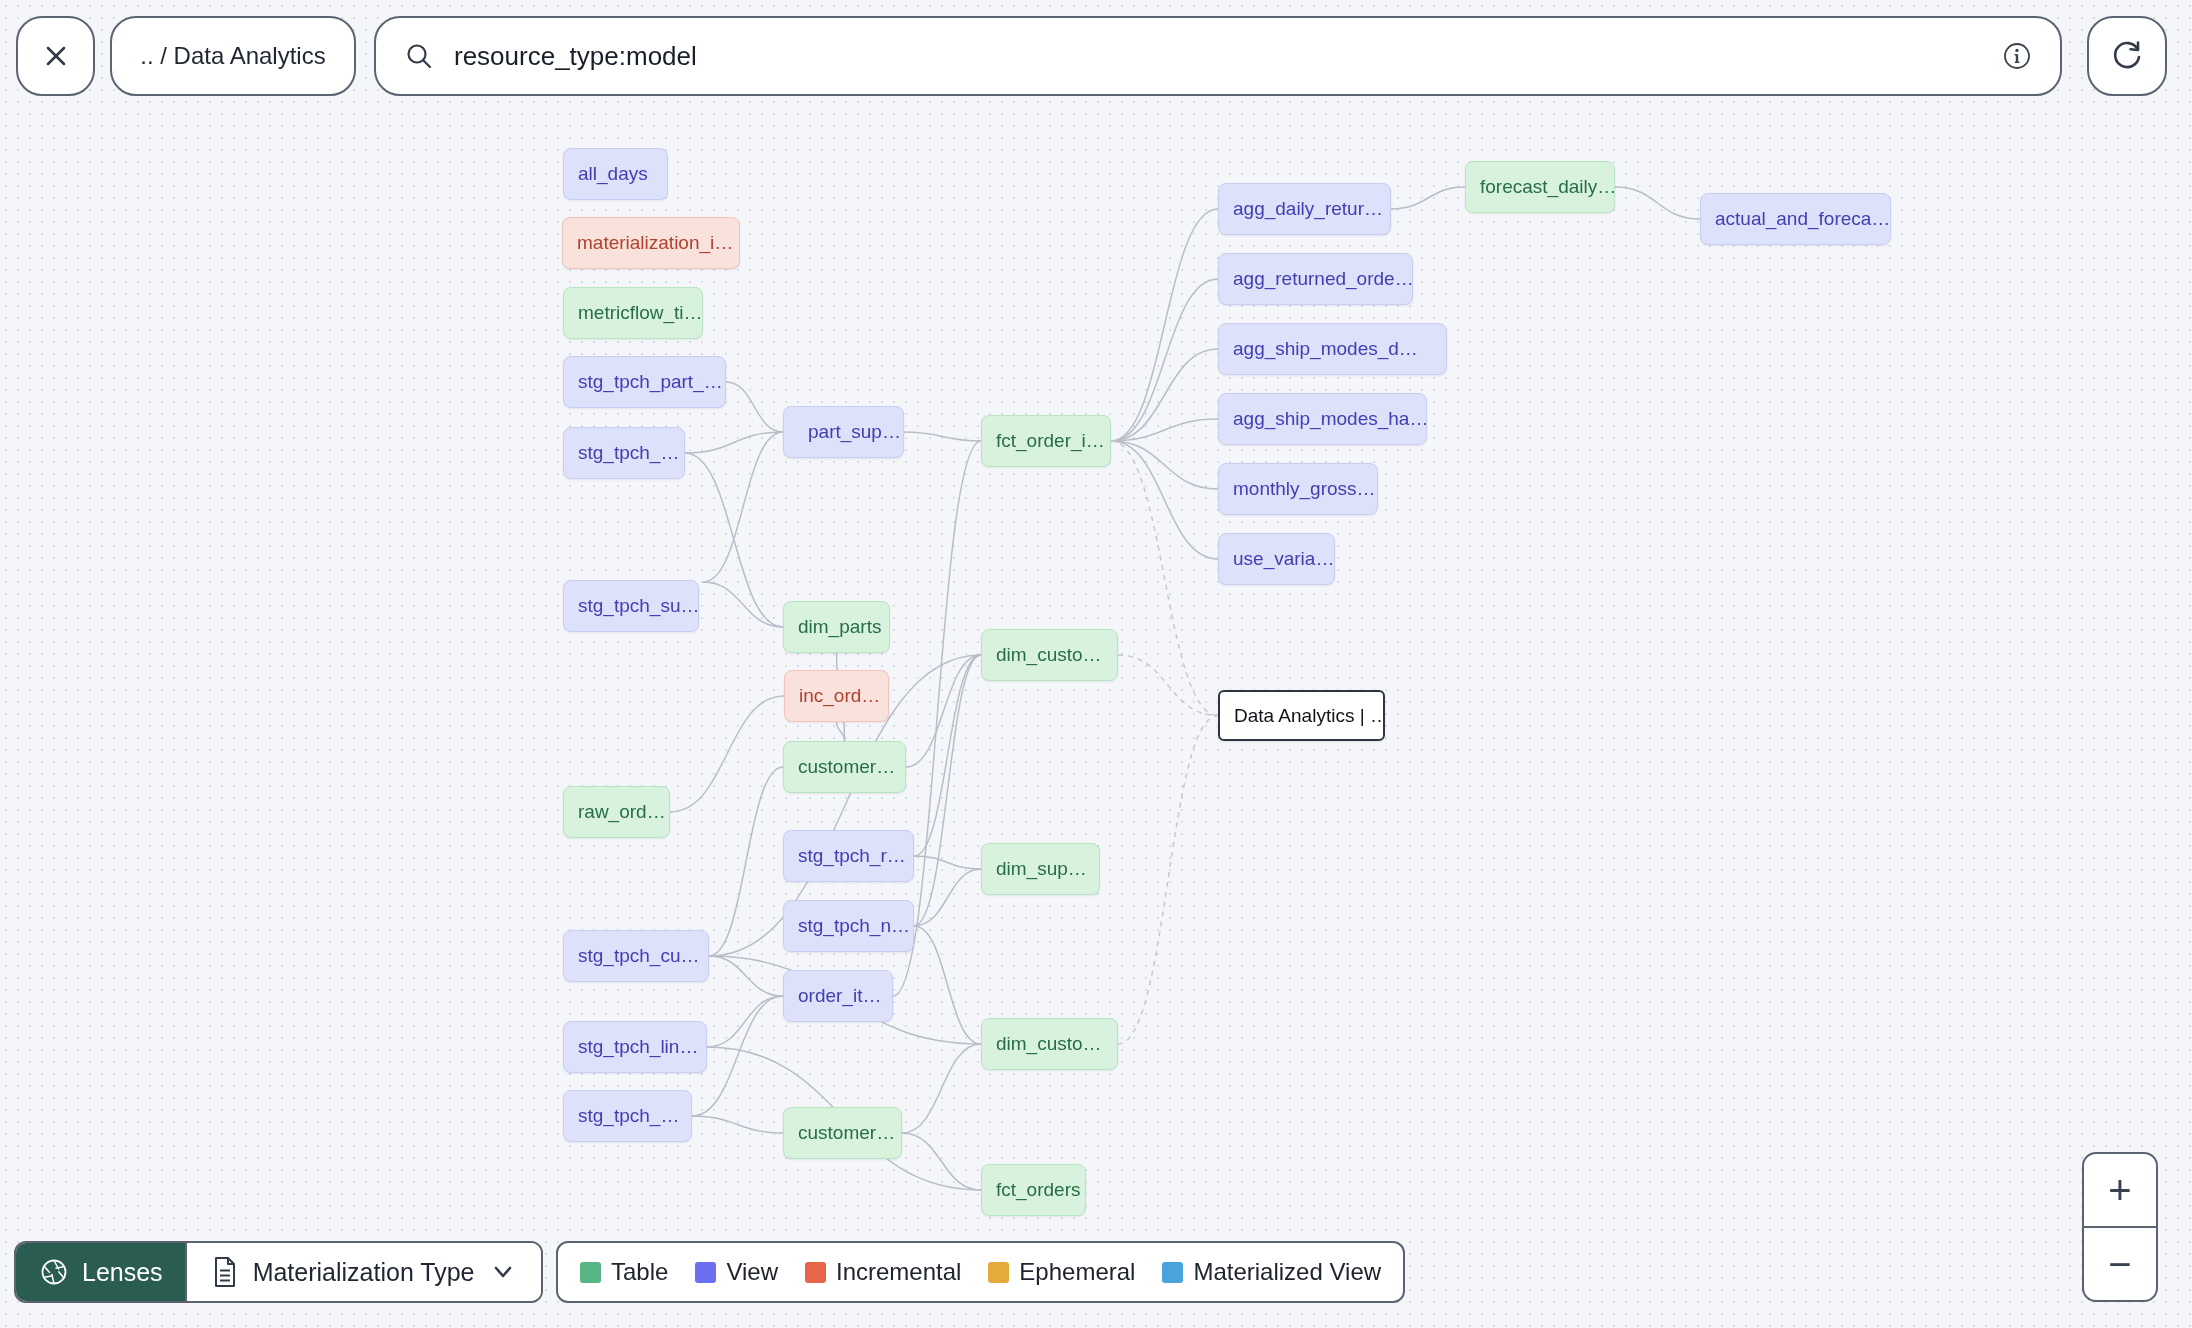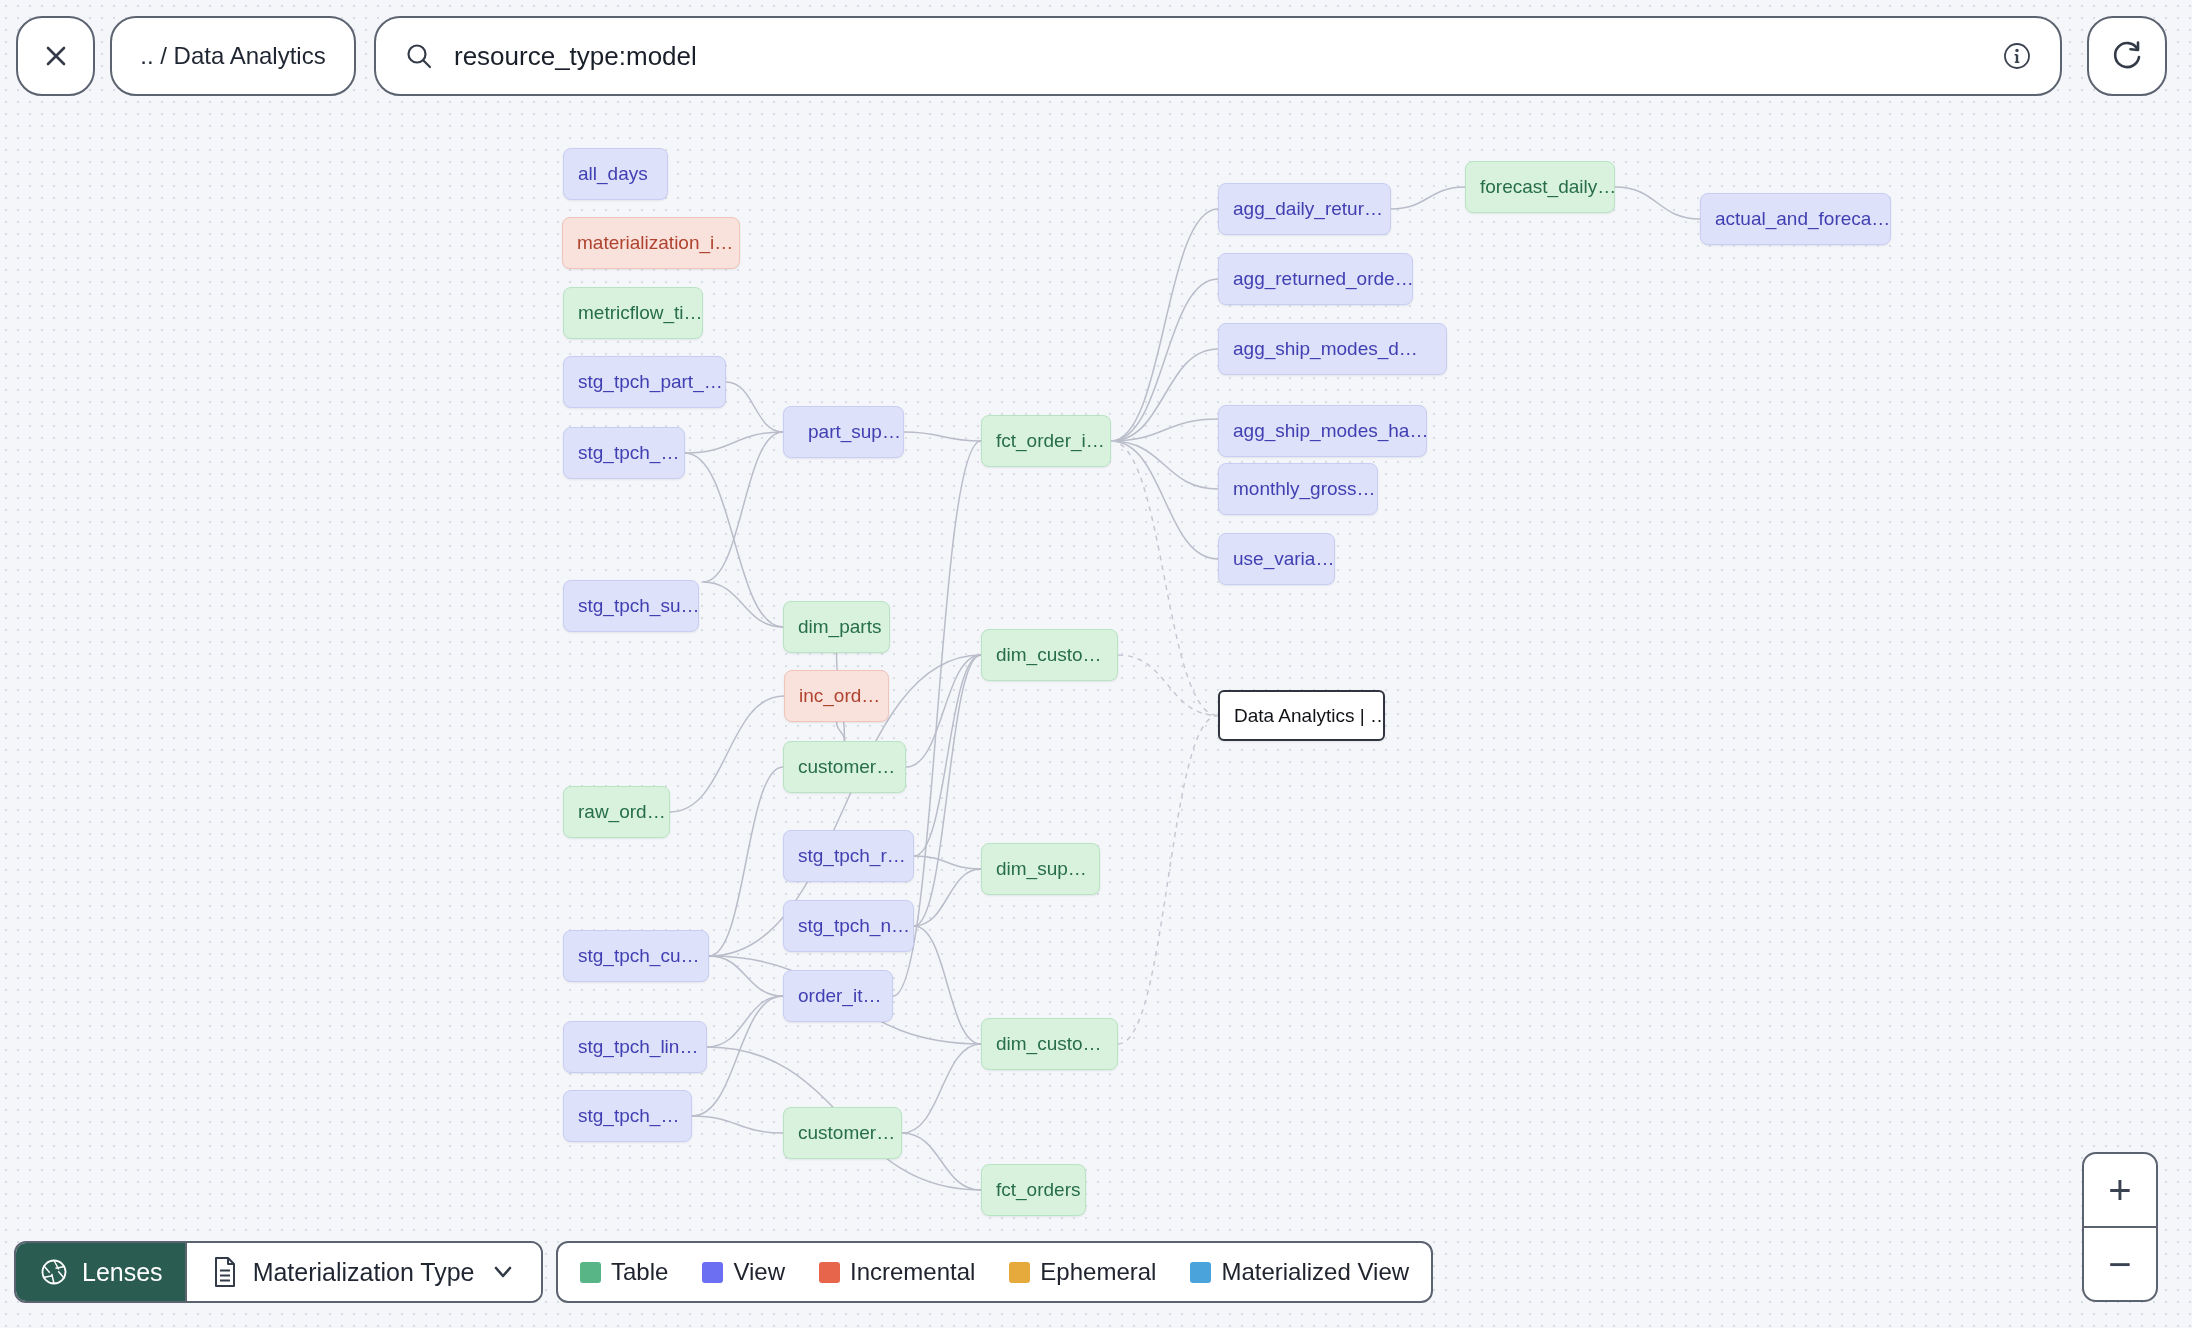--- a/index.html
+++ b/index.html
@@ -34,21 +34,21 @@
   #lenses-group{
     position:absolute;left:14px;top:1241px;height:62px;box-sizing:border-box;
     border:2px solid #5c6370;border-radius:12px;background:#fff;
     display:flex;overflow:hidden;align-items:stretch;
   }
   .lenses-section{background:#2a5c52;color:#ffffff;display:flex;align-items:center;gap:12px;padding:0 22px;font-size:25px;cursor:pointer;}
   .selector-section{display:flex;align-items:center;gap:14px;padding:17px 24px;border-left:2px solid #5c6370;font-size:25px;color:#1f2631;cursor:pointer;background:#fff;}
   #legend{
     position:absolute;left:556px;top:1241px;height:62px;box-sizing:border-box;
     border:2px solid #5c6370;border-radius:12px;background:#fff;
-    display:flex;align-items:center;gap:34px;padding:0 22px;font-size:24px;color:#20242e;
+    display:flex;align-items:center;gap:27px;padding:0 22px;font-size:24px;color:#20242e;
   }
   .legend-item{display:flex;align-items:center;gap:10px;white-space:nowrap;}
   .swatch{width:21px;height:21px;border-radius:3px;display:inline-block;}
   #zoom-controls{
     position:absolute;left:2082px;top:1152px;width:76px;box-sizing:border-box;
     border:2px solid #5c6370;border-radius:14px;background:#fff;overflow:hidden;
   }
   .zoom-btn{height:72px;display:flex;align-items:center;justify-content:center;font-size:40px;font-weight:300;color:#3a4150;cursor:pointer;}
   .zoom-btn + .zoom-btn{border-top:2px solid #5c6370;}
 </style>
@@ -117,21 +117,21 @@
       <div class="node" style="left: 783px; top: 1107px; width: 119px; height: 52px; background: rgb(216, 242, 221); border-color: rgb(183, 229, 195); color: rgb(39, 110, 72);">customer…</div>
       <div class="node" style="left: 981px; top: 629px; width: 137px; height: 52px; background: rgb(216, 242, 221); border-color: rgb(183, 229, 195); color: rgb(39, 110, 72);">dim_custo…</div>
       <div class="node" style="left: 981px; top: 843px; width: 119px; height: 52px; background: rgb(216, 242, 221); border-color: rgb(183, 229, 195); color: rgb(39, 110, 72);">dim_sup…</div>
       <div class="node" style="left: 981px; top: 1018px; width: 137px; height: 52px; background: rgb(216, 242, 221); border-color: rgb(183, 229, 195); color: rgb(39, 110, 72);">dim_custo…</div>
       <div class="node" style="left: 981px; top: 1164px; width: 105px; height: 52px; background: rgb(216, 242, 221); border-color: rgb(183, 229, 195); color: rgb(39, 110, 72);">fct_orders</div>
       <div class="node" style="left: 1218px; top: 183px; width: 173px; height: 52px; background: rgb(222, 225, 250); border-color: rgb(200, 205, 244); color: rgb(65, 64, 178);">agg_daily_retur…</div>
       <div class="node" style="left: 1465px; top: 161px; width: 150px; height: 52px; background: rgb(216, 242, 221); border-color: rgb(183, 229, 195); color: rgb(39, 110, 72);">forecast_daily…</div>
       <div class="node" style="left: 1700px; top: 193px; width: 191px; height: 52px; background: rgb(222, 225, 250); border-color: rgb(200, 205, 244); color: rgb(65, 64, 178);">actual_and_foreca…</div>
       <div class="node" style="left: 1218px; top: 253px; width: 195px; height: 52px; background: rgb(222, 225, 250); border-color: rgb(200, 205, 244); color: rgb(65, 64, 178);">agg_returned_orde…</div>
       <div class="node" style="left: 1218px; top: 323px; width: 229px; height: 52px; background: rgb(222, 225, 250); border-color: rgb(200, 205, 244); color: rgb(65, 64, 178);">agg_ship_modes_d…</div>
-      <div class="node" style="left: 1218px; top: 393px; width: 209px; height: 52px; background: rgb(222, 225, 250); border-color: rgb(200, 205, 244); color: rgb(65, 64, 178); margin-top: 12px;">agg_ship_modes_ha…</div>
+      <div class="node" style="left: 1218px; top: 393px; width: 209px; height: 52px; background: rgb(222, 225, 250); border-color: rgb(200, 205, 244); color: rgb(65, 64, 178);">agg_ship_modes_ha…</div>
       <div class="node" style="left: 1218px; top: 463px; width: 160px; height: 52px; background: rgb(222, 225, 250); border-color: rgb(200, 205, 244); color: rgb(65, 64, 178);">monthly_gross…</div>
       <div class="node" style="left: 1218px; top: 533px; width: 117px; height: 52px; background: rgb(222, 225, 250); border-color: rgb(200, 205, 244); color: rgb(65, 64, 178);">use_varia…</div>
       <div class="node" style="left: 1218px; top: 690px; width: 167px; height: 51px; background: rgb(255, 255, 255); border-color: rgb(47, 52, 62); color: rgb(17, 19, 24); border-width: 2px; border-radius: 6px;">Data Analytics | …</div>
     </div>
 </div>
 
 <div class="btn" id="close-btn">
   <svg width="34" height="34" viewBox="0 0 34 34">
     <path d="M9 9 L25 25 M25 9 L9 25" stroke="#333b49" stroke-width="2.6" stroke-linecap="round" fill="none"></path>
   </svg>

